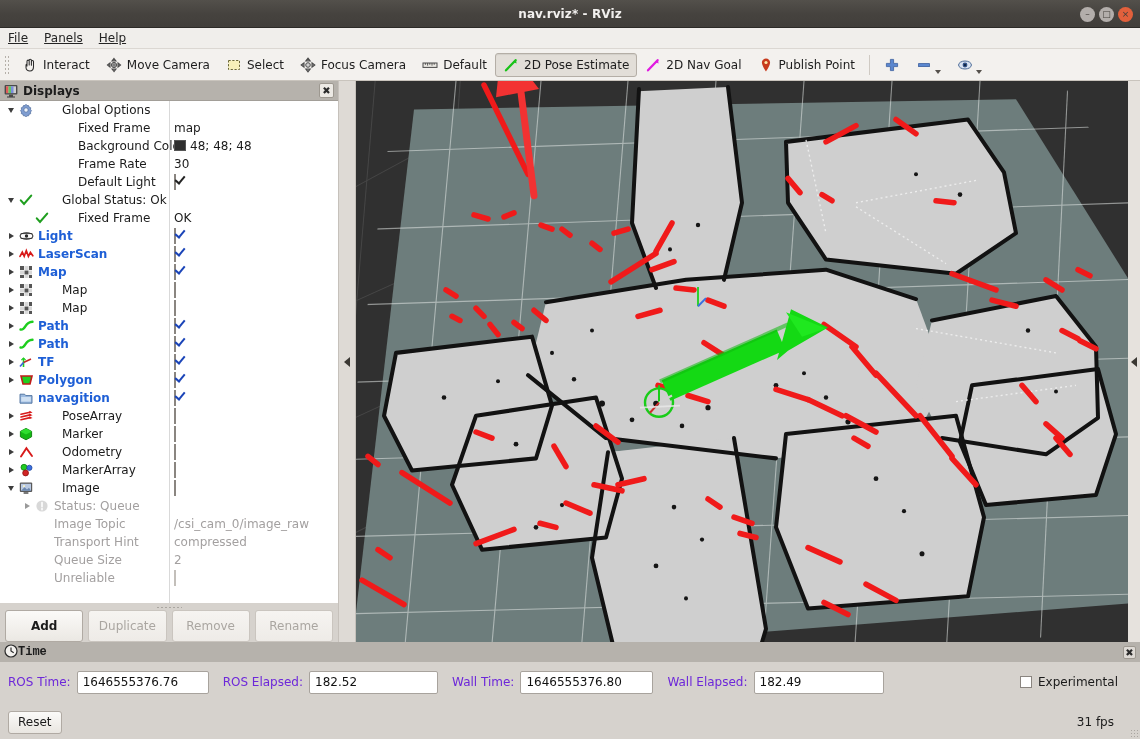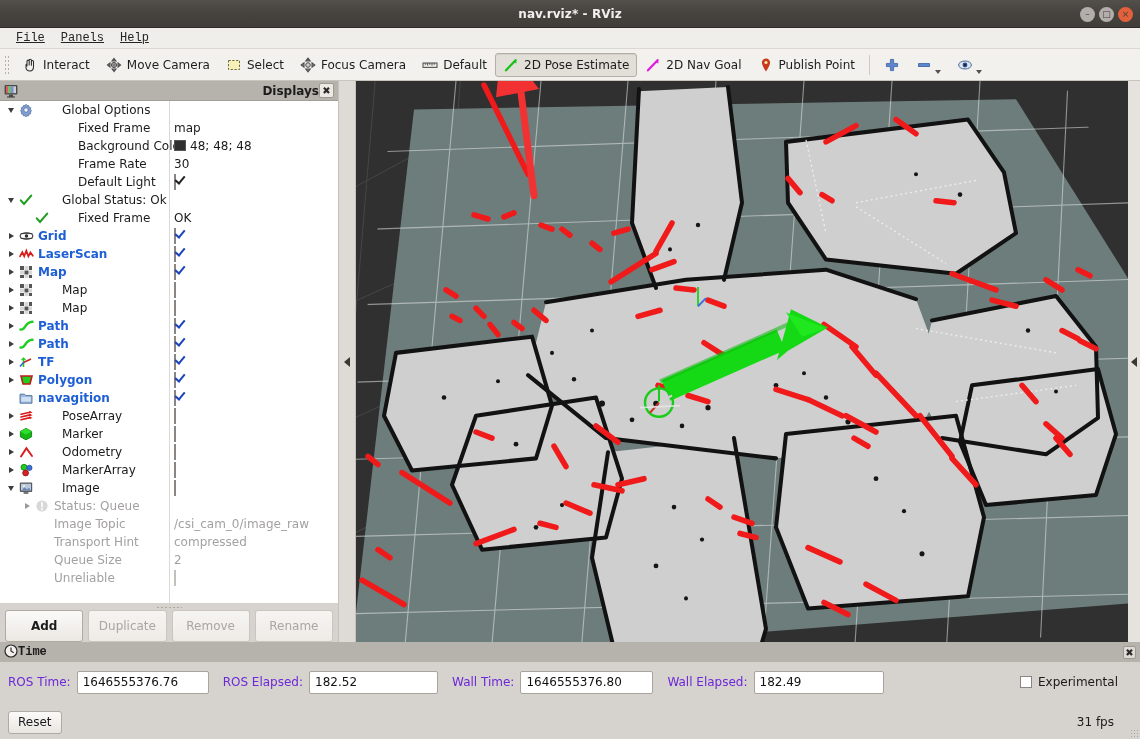--- a/index.html
+++ b/index.html
@@ -20,42 +20,42 @@
   #titlebar .tbtitle{
     color:#f2f0ee; font-size:12px; font-weight:bold; letter-spacing:0.1px;
   }
   #wbtns{ position:absolute; right:7px; top:0; height:28px; display:flex; align-items:center; gap:4px;}
   #wbtns .wb{ width:15px;height:15px;border-radius:50%; display:flex;align-items:center;justify-content:center;
     font-size:9px; color:#433f3b; font-family:"DejaVu Sans",sans-serif; line-height:1;}
   .wb.min{background:#b3aeab;}
   .wb.max{background:#b3aeab;}
   .wb.cls{background:#e2603c; color:#fff;}
   
-  #menubar{ height:21px; background:#f0eeeb; display:flex; align-items:center; padding-left:8px;
-    border-bottom:1px solid #dbd7d2;font-family:Liberation Mono, monospace;}
+  #menubar{ height:21px; background:#f0eeeb; display:flex; align-items:center; padding-left:0;
+    border-bottom:1px solid #dbd7d2;}
   #menubar .mi{ padding:1px 8px; font-size:12px; color:#242424; cursor:default;}
   #menubar .mi u{ text-decoration:underline; }
   
   #toolbar{ height:32px; background:#f3f1ee; display:flex; align-items:center;
     border-bottom:1px solid #c9c4bd; padding-left:4px; position:relative;}
   .grip{ width:7px;height:20px; margin-right:3px;
     background-image:radial-gradient(#b5b0a9 40%, transparent 41%);
     background-size:3px 4px;}
   .tbtn{ height:24px; display:flex; align-items:center; gap:5px; padding:0 7px;
     border:1px solid transparent; border-radius:3px; font-size:12px; color:#1d1d1d; cursor:default;
     white-space:nowrap;}
   .tbtn.active{ background:#e2ded8; border:1px solid #b4aea6; box-shadow:inset 0 1px 1px rgba(0,0,0,.07);}
   .tsep{ width:1px;height:20px;background:#cfcac3; margin:0 6px;}
   .ticon{ width:16px;height:16px; display:inline-block; position:relative; flex:0 0 16px;}
   .arrowdn{ width:0;height:0;border-left:3.5px solid transparent;border-right:3.5px solid transparent;
      border-top:4px solid #55514c; align-self:flex-end; margin-bottom:2px; margin-left:-2px;}
   
   #main{ display:flex; height:561px; width:100%; background:#d6d2cd;}
   
-  #leftdock{ width:338px; display:flex; flex-direction:column; background:#d6d2cd;text-align:right;}
+  #leftdock{ width:338px; display:flex; flex-direction:column; background:#d6d2cd;}
   .panelhdr{ height:20px; background:#b6b2ac; display:flex; align-items:center; padding:0 4px;
      border-bottom:1px solid #a29e98;}
   .panelhdr .ph-ic{width:14px;height:14px;margin-right:5px;flex:0 0 14px;}
   .panelhdr .ph-t{ font-size:12px; font-weight:bold; color:#1c1c1c; flex:1;}
   .ph-x{ width:15px;height:15px; background:#ece9e4; border:1px solid #9d9890; border-radius:2px;
      display:flex;align-items:center;justify-content:center; font-size:10px; color:#2b2b2b; line-height:1;}
   #displaystree{ flex:1; background:#ffffff; overflow:hidden; position:relative;}
   .tcolline{ position:absolute; left:169px; top:0; bottom:0; width:1px; background:#d9d9d9;}
   .trow{ height:18px; display:flex; align-items:center; position:relative; font-size:12px;}
   .twist{ width:14px; height:18px; flex:0 0 14px; display:flex;align-items:center;justify-content:center;}
@@ -345,21 +345,21 @@
             <span class="twist">
               <i class="tri-r"></i>
             </span>
             <span class="tic">
               <svg width="15" height="14" viewBox="0 0 15 14">
                 <ellipse cx="7.5" cy="7" rx="6.4" ry="3.2" fill="none" stroke="#2a2a2a" stroke-width="1.1"></ellipse>
                 <circle cx="7.5" cy="7" r="1.7" fill="#2a2a2a"></circle>
                 <path d="M1.6 4.6h11.8M1.6 9.4h11.8" stroke="#2a2a2a" stroke-width=".8"></path>
               </svg>
             </span>
-            <span class="tlabel link">Grid</span>
+            <span class="tlabel link">Light</span>
             <span class="tval"><span class="cbx on"></span></span>
           </div>
           <div class="trow">
             <span style="width: 4px; flex: 0 0 auto;"></span>
             <span class="twist">
               <i class="tri-r"></i>
             </span>
             <span class="tic">
               <svg width="15" height="14" viewBox="0 0 15 14">
                 <path d="M1 9.4 3.3 5.2 5.2 9.2 7.3 3.6 9.4 9.4 11.4 5.4 13.8 8.8" fill="none" stroke="#d81a1a" stroke-width="1.7" stroke-linecap="round"></path>

